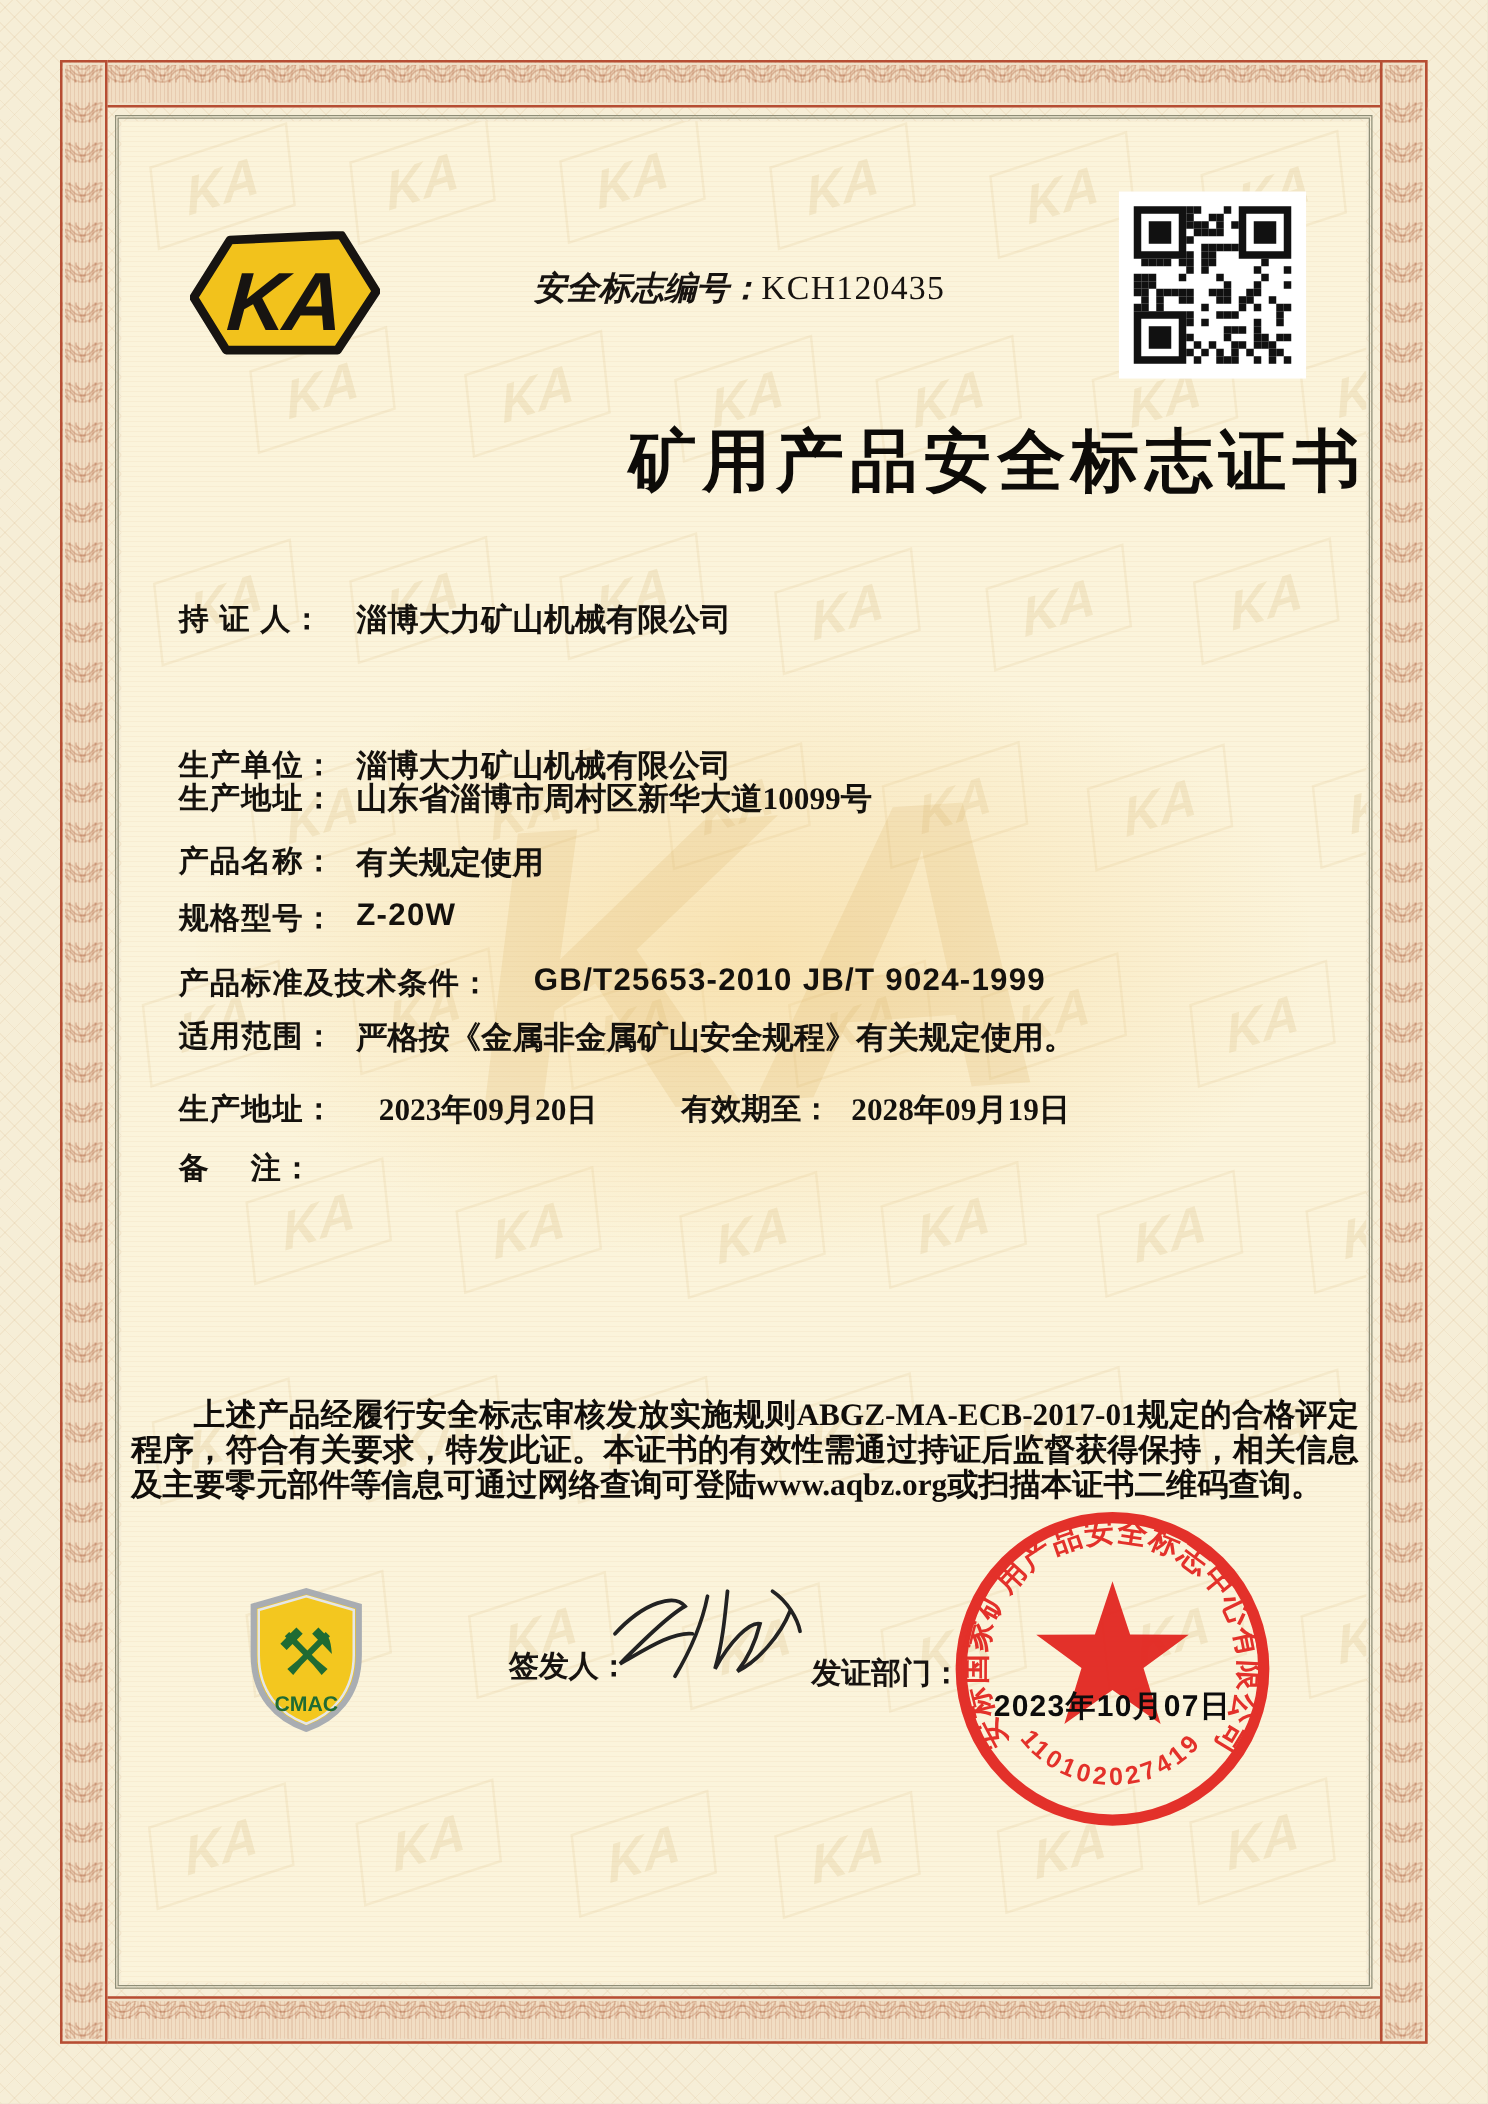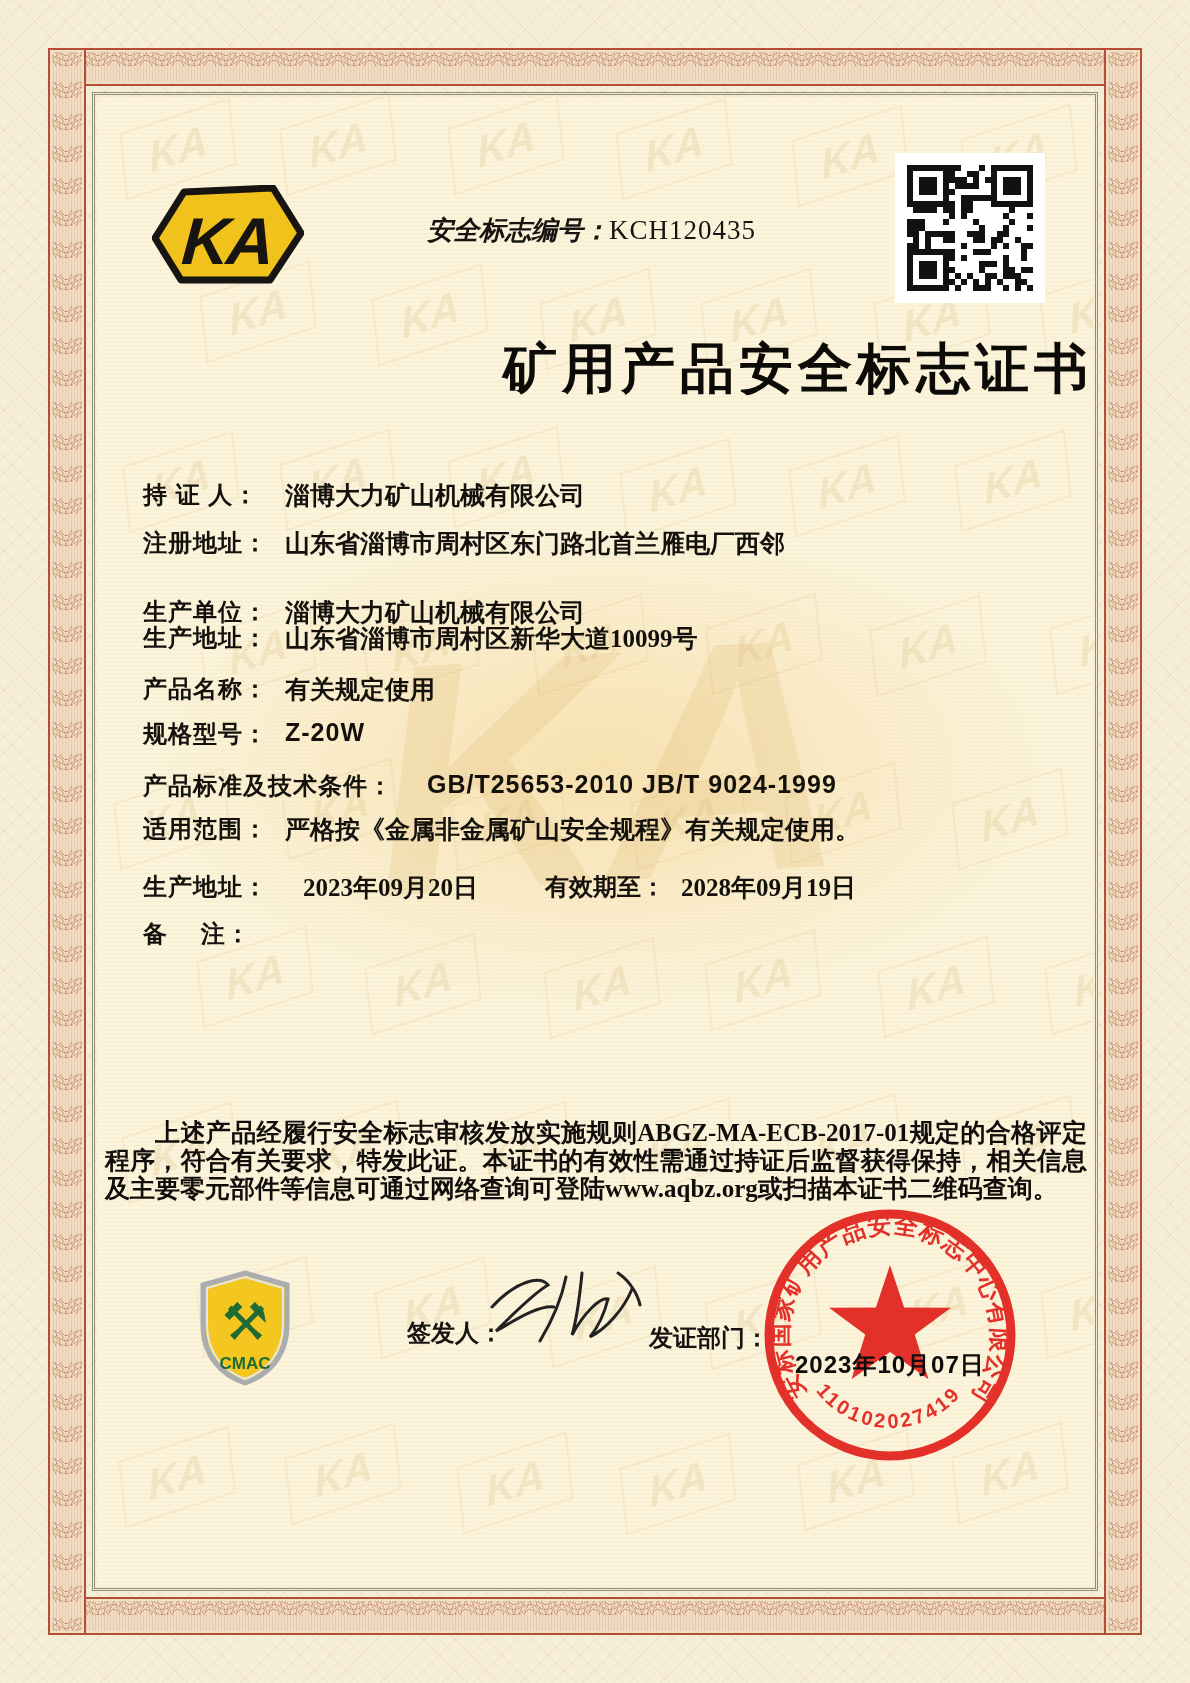--- a/index.html
+++ b/index.html
@@ -410,24 +410,20 @@
           <rect x="24" y="108" width="18" height="18" fill="#111"></rect>
         </svg>
     </div>
 
     <div id="doc-title">矿用产品安全标志证书</div>
 
     <div class="row" style="top:382px">
       <span class="lab">持 证 人：</span>
       <span class="val">淄博大力矿山机械有限公司</span>
     </div>
-    <div class="row" style="top:430px">
-      <span class="lab">注册地址：</span>
-      <span class="val">山东省淄博市周村区东门路北首兰雁电厂西邻</span>
-    </div>
     <div class="row" style="top:499px">
       <span class="lab">生产单位：</span>
       <span class="val">淄博大力矿山机械有限公司</span>
     </div>
     <div class="row" style="top:525px">
       <span class="lab">生产地址：</span>
       <span class="val">山东省淄博市周村区新华大道10099号</span>
     </div>
     <div class="row" style="top:576px">
       <span class="lab">产品名称：</span>

